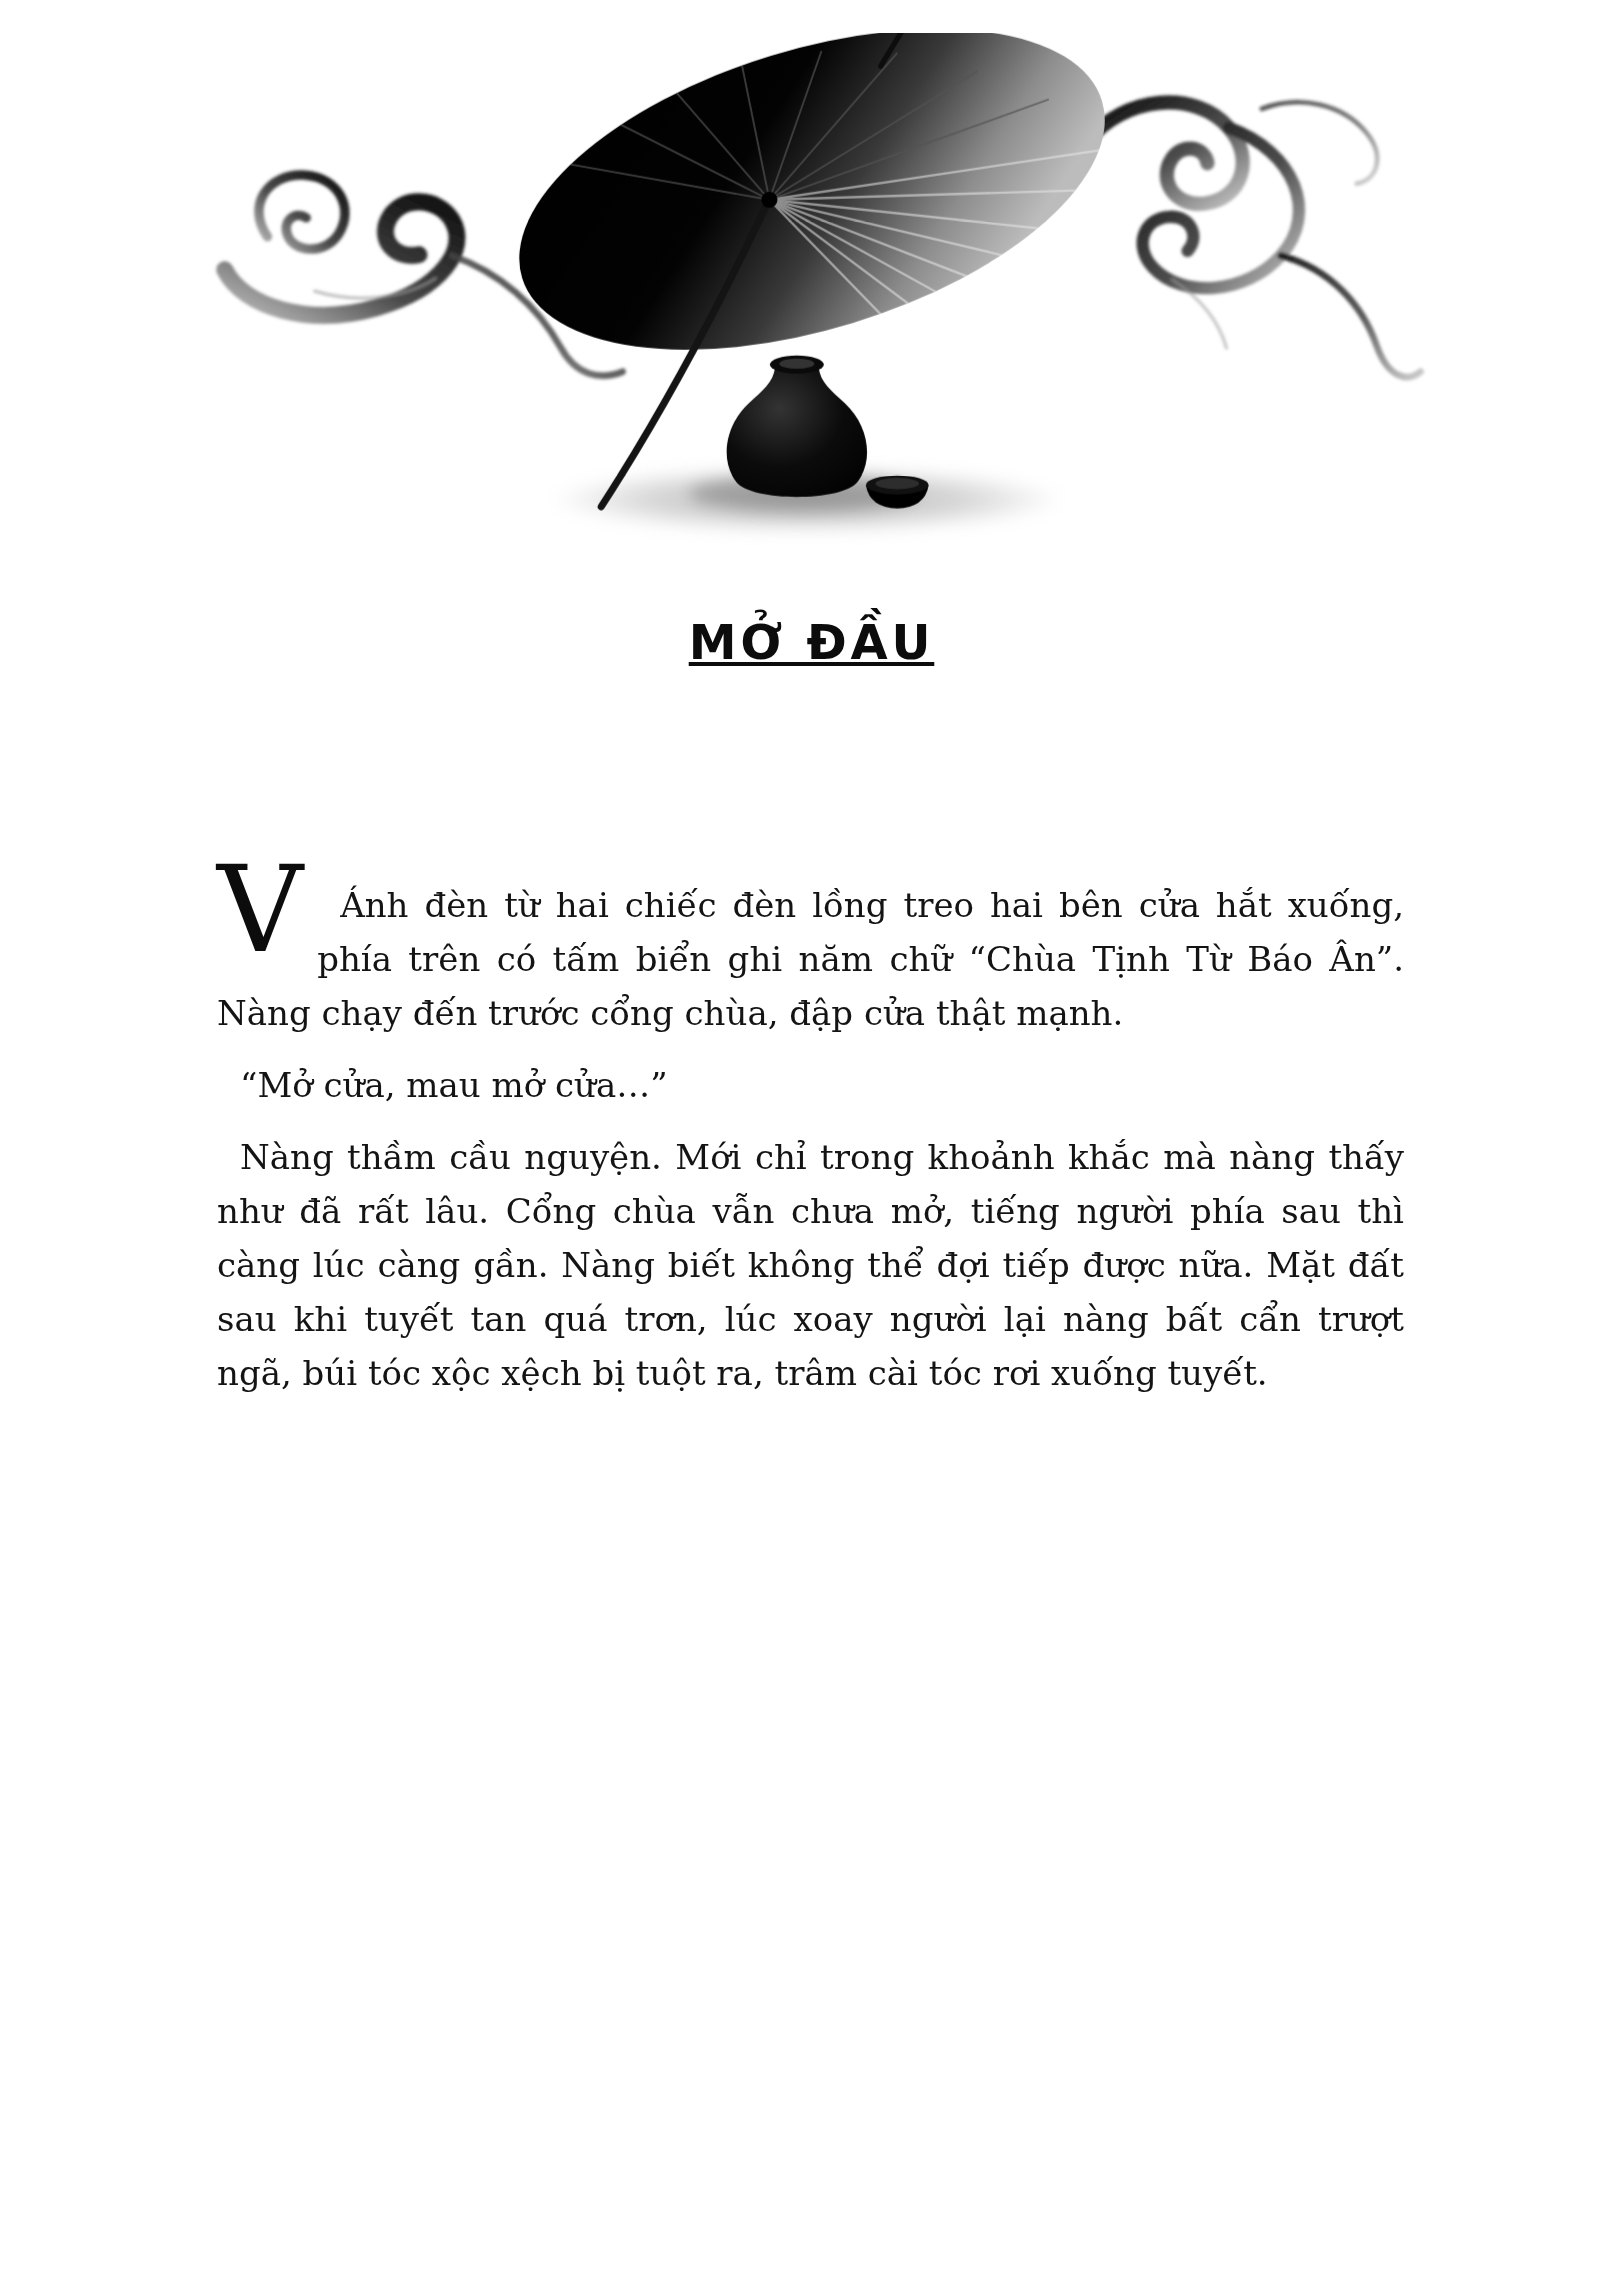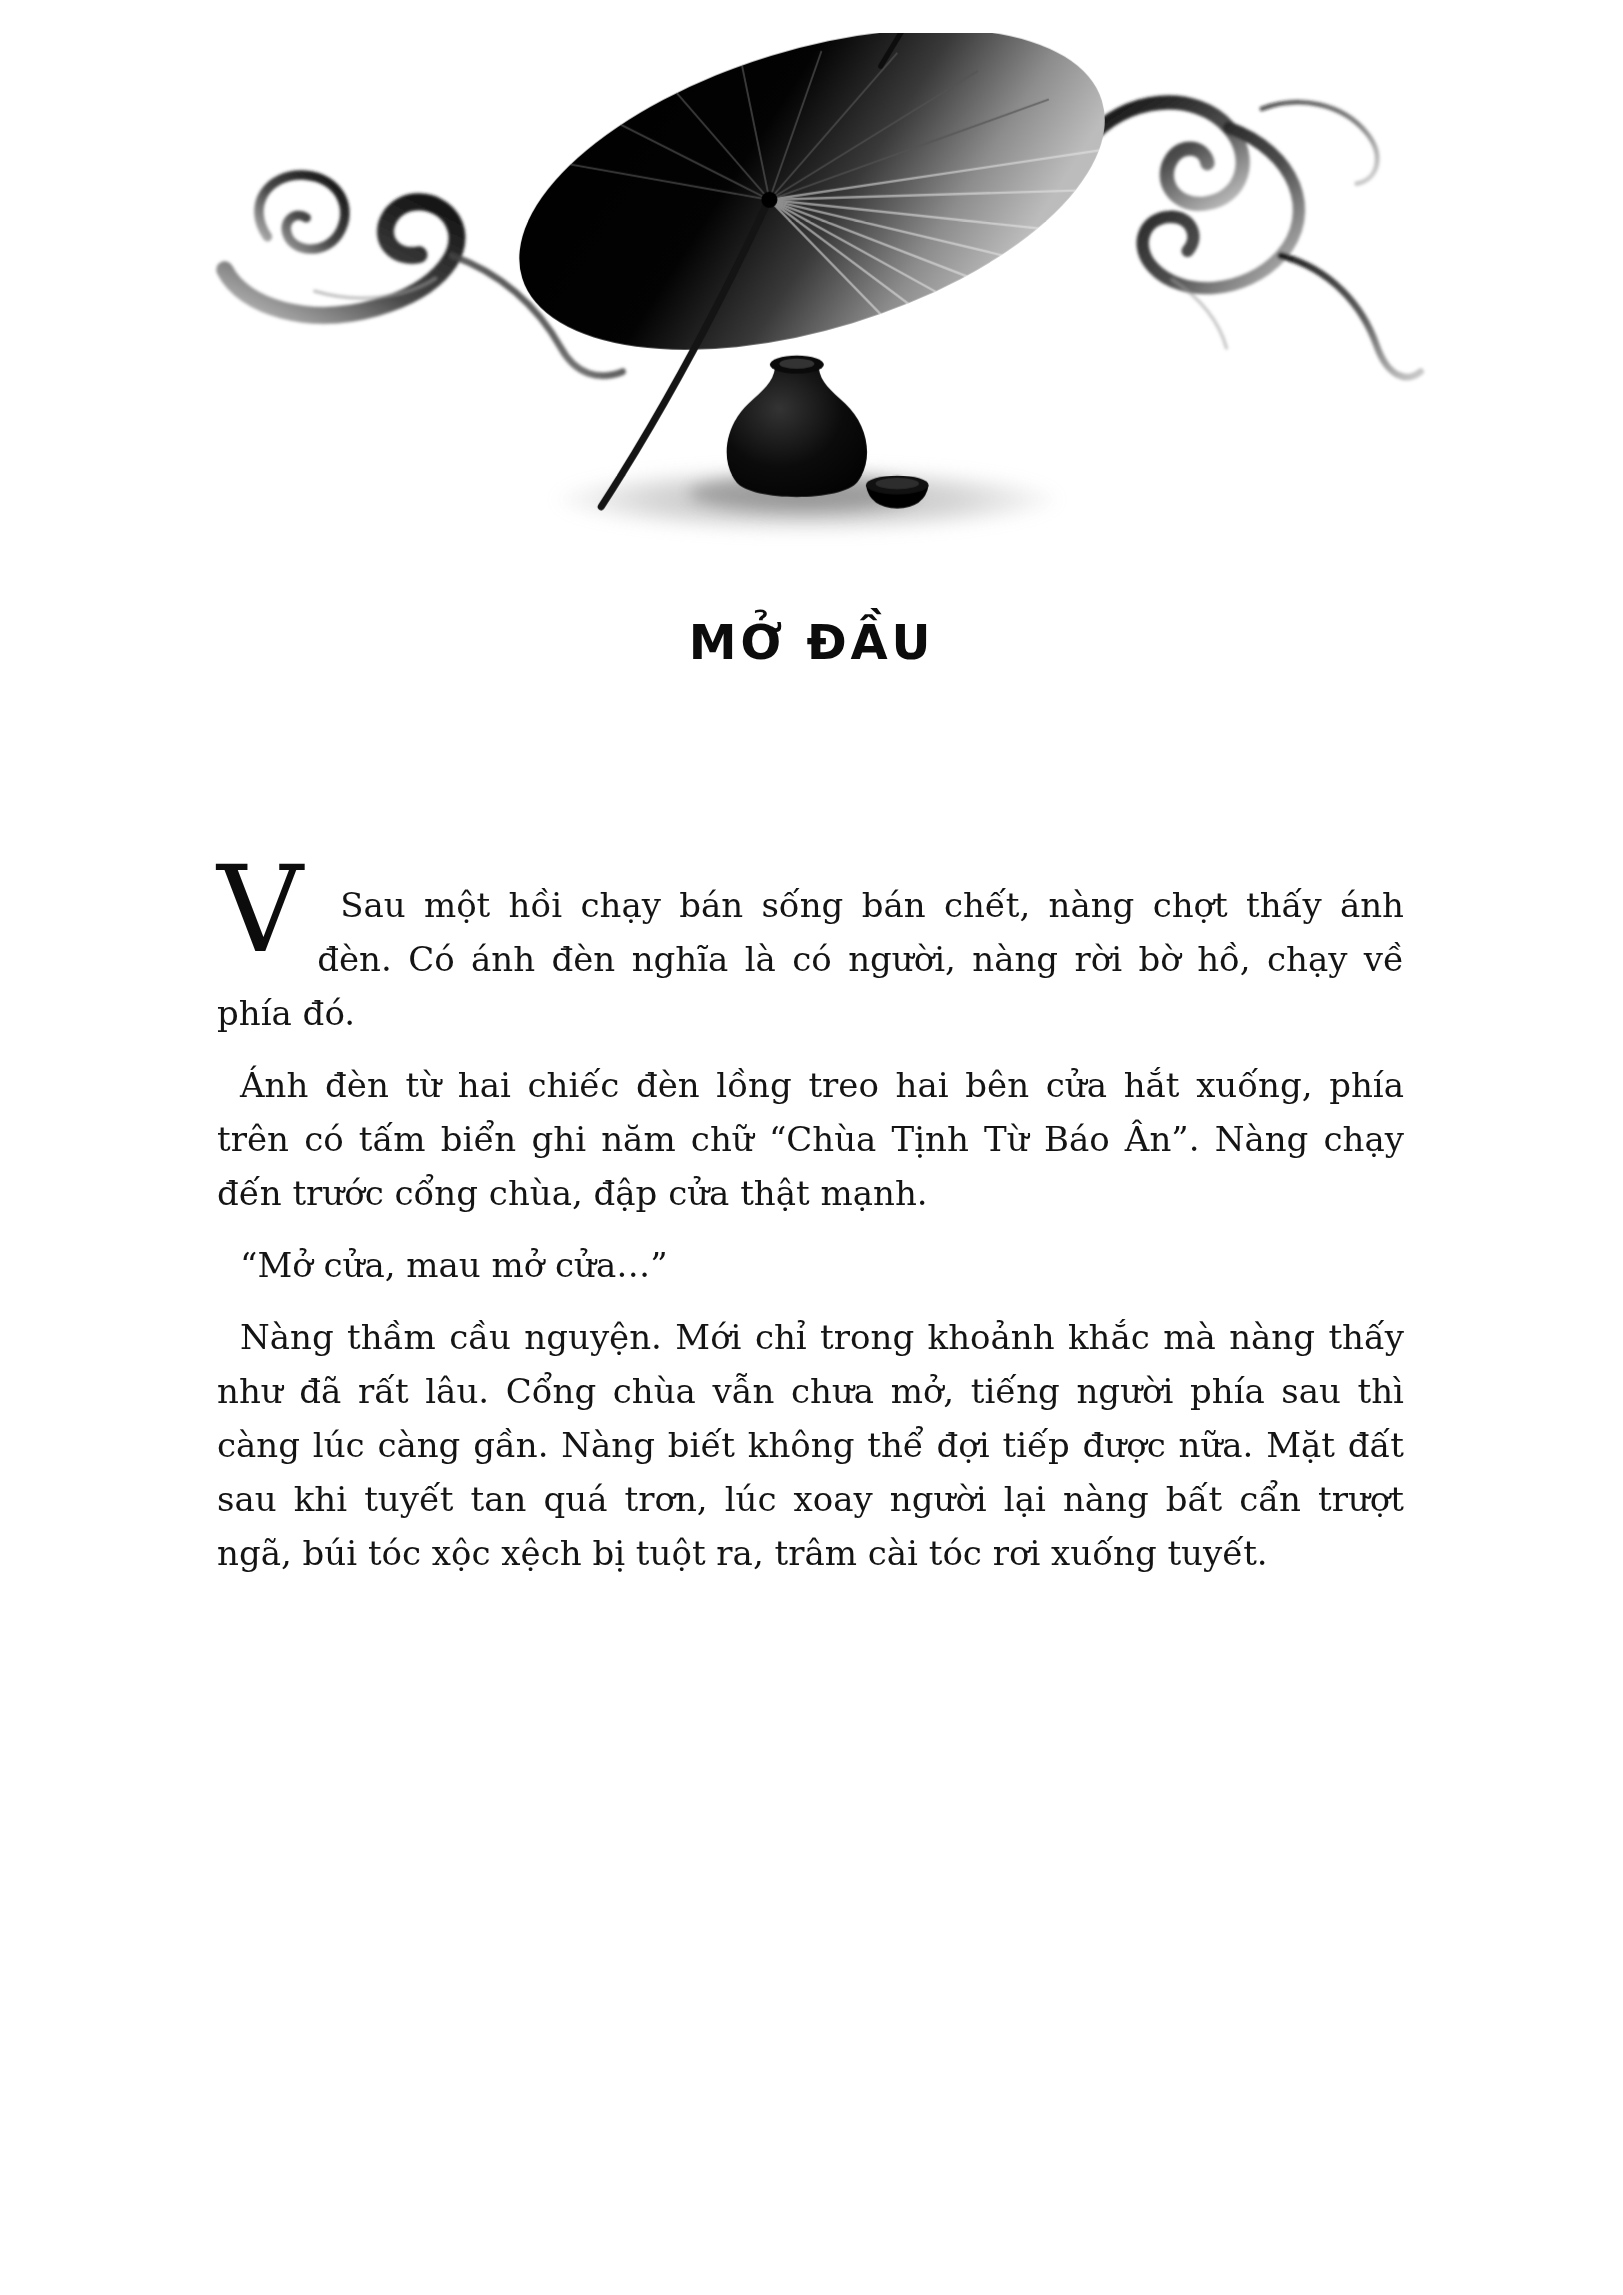--- a/index.html
+++ b/index.html
@@ -26,20 +26,21 @@
     top: 614px;
     left: 0;
     width: 100%;
     margin: 0;
     text-align: center;
     font-family: "DejaVu Sans", "Liberation Sans", sans-serif;
     font-weight: 900;
     font-size: 48px;
     letter-spacing: 3.8px;
     color: #0c0c0c;
+    text-decoration: underline;
   }
   .body-text {
     position: absolute;
     top: 860px;
     left: 217px;
     width: 1187px;
     font-size: 34px;
     line-height: 54px;
     text-align: justify;
     color: #141414;
@@ -168,20 +169,19 @@
         <ellipse cx="1480" cy="954" rx="66" ry="20" fill="#111111"></ellipse>
         <ellipse cx="1480" cy="951" rx="46" ry="12" fill="#2d2d2d"></ellipse>
       </g>
     </svg>
   </div>
 
   <h1 class="chapter-title">MỞ ĐẦU</h1>
 
   <div class="body-text">
     <p class="para first"><span class="dropcap">V</span></p>
-    <p class="para">Sau một hồi chạy bán sống bán chết, nàng chợt thấy ánh đèn. Có ánh đèn nghĩa là có người, nàng rời bờ hồ, chạy về phía đó.</p>
     <p class="para">Ánh đèn từ hai chiếc đèn lồng treo hai bên cửa hắt xuống, phía trên có tấm biển ghi năm chữ “Chùa Tịnh Từ Báo Ân”. Nàng chạy đến trước cổng chùa, đập cửa thật mạnh.</p>
     <p class="para">“Mở cửa, mau mở cửa…”</p>
     <p class="para">Nàng thầm cầu nguyện. Mới chỉ trong khoảnh khắc mà nàng thấy như đã rất lâu. Cổng chùa vẫn chưa mở, tiếng người phía sau thì càng lúc càng gần. Nàng biết không thể đợi tiếp được nữa. Mặt đất sau khi tuyết tan quá trơn, lúc xoay người lại nàng bất cẩn trượt ngã, búi tóc xộc xệch bị tuột ra, trâm cài tóc rơi xuống tuyết.</p>
   </div>
 
 </div>
 
 
 </body></html>

